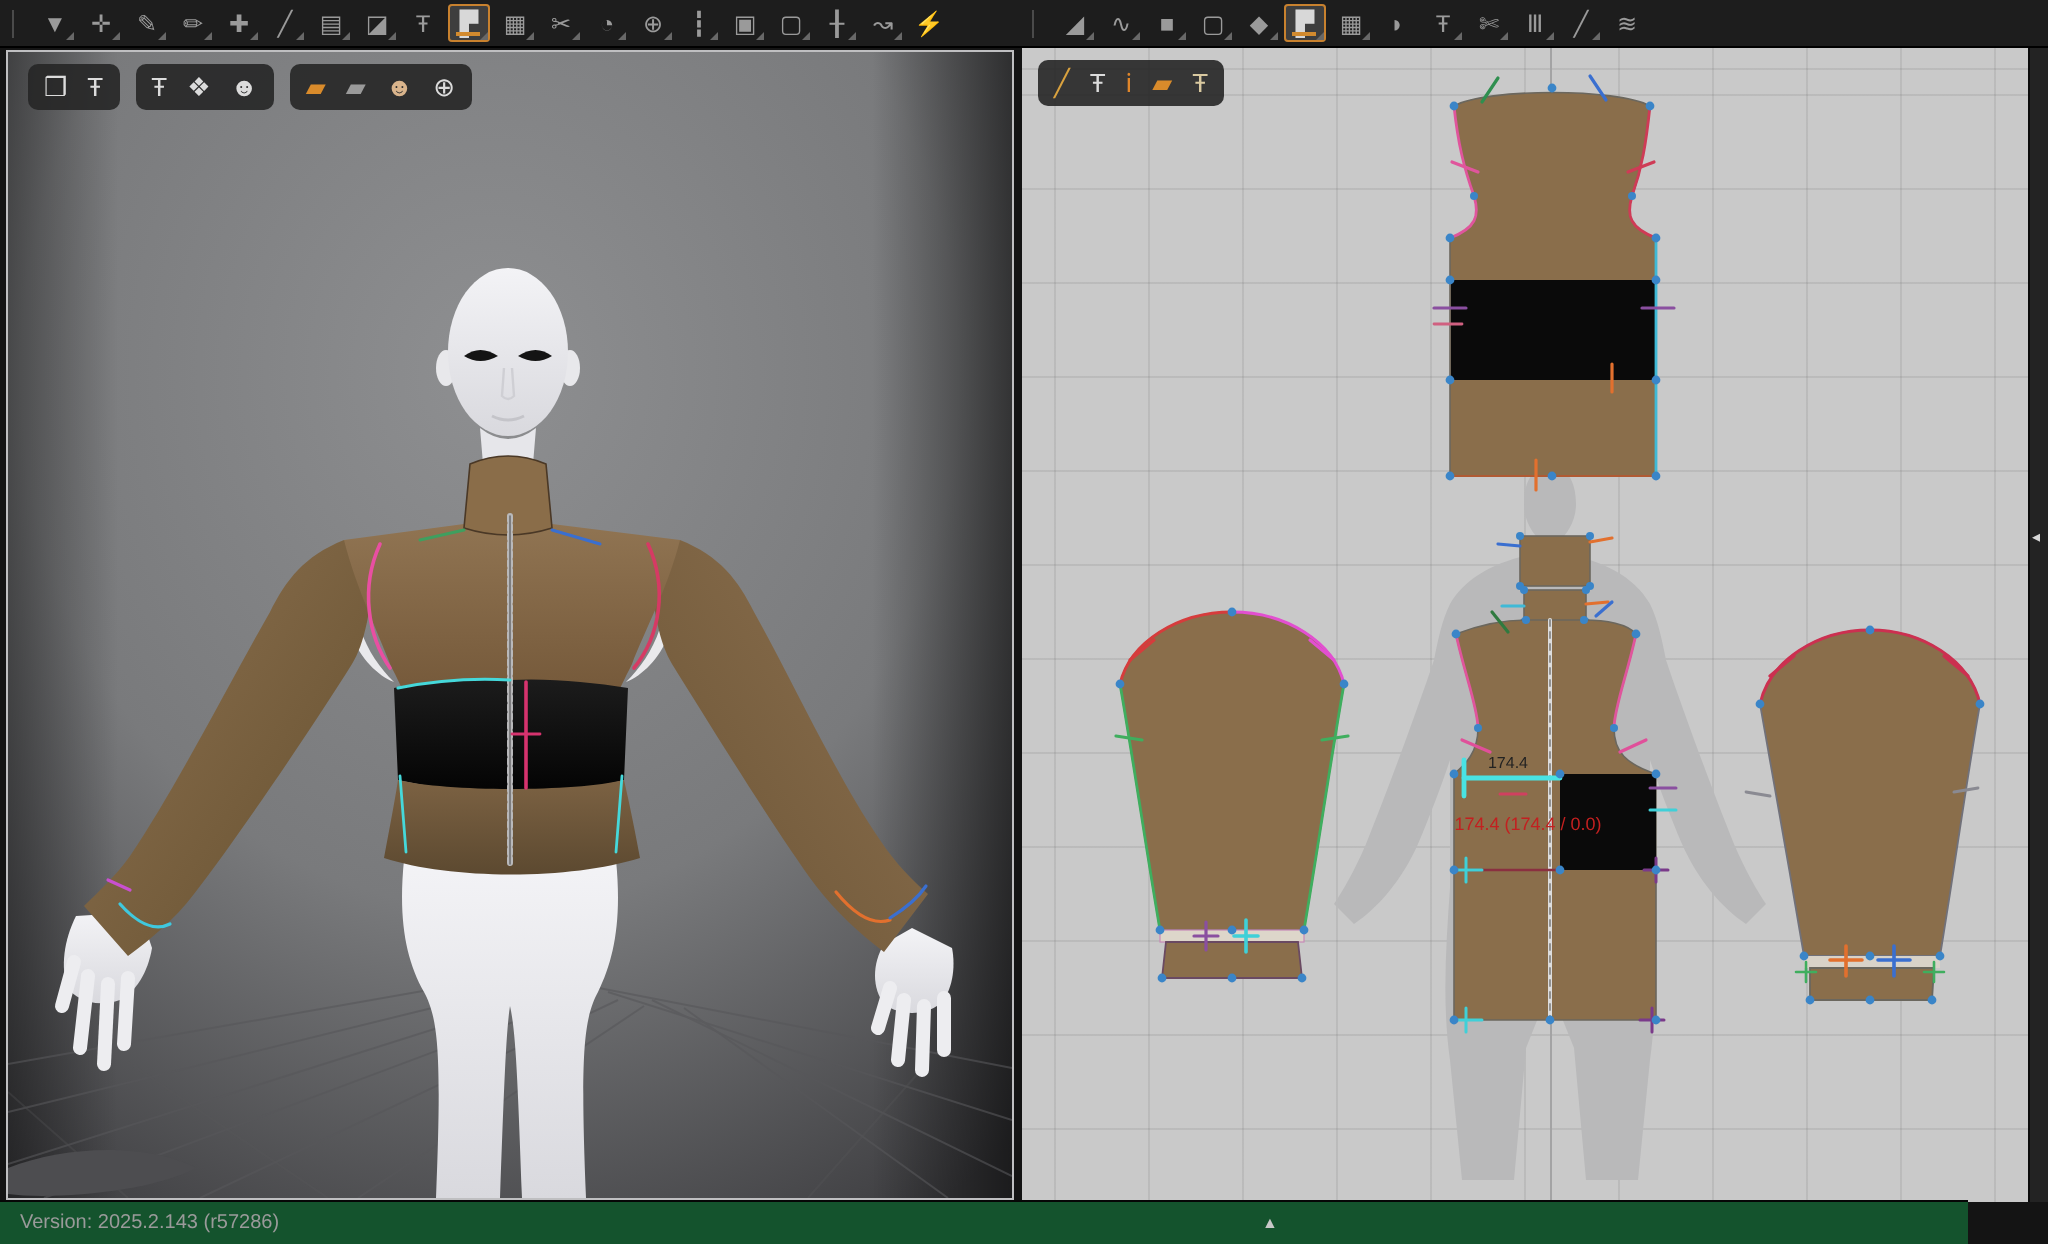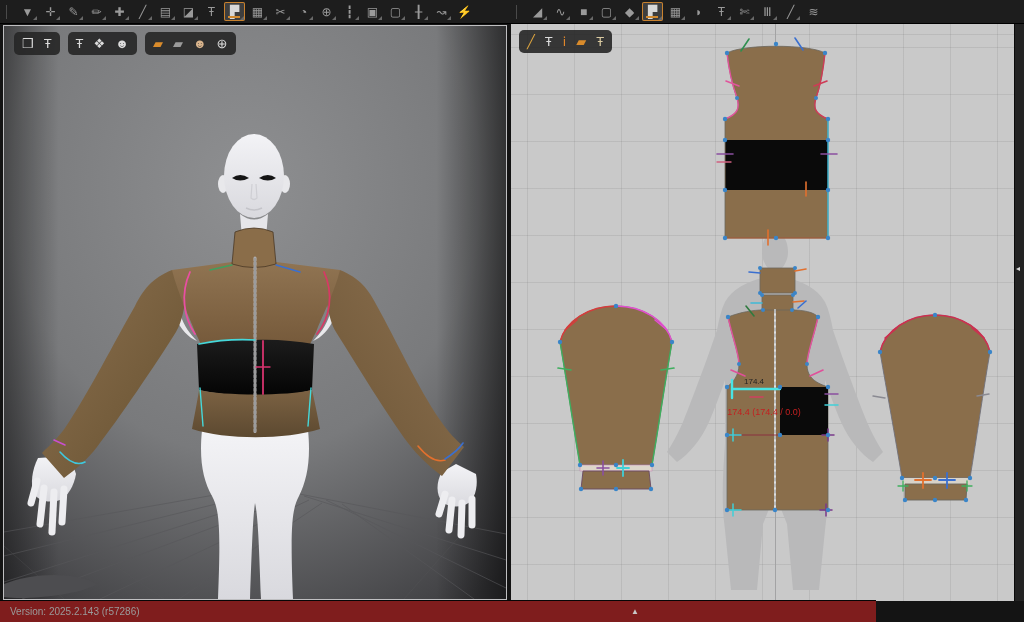--- a/index.html
+++ b/index.html
@@ -34,21 +34,21 @@
   #pills-3d{left:10px;top:6px;}
   #pill-2d{left:8px;top:6px;}
   .pill{display:flex;align-items:center;gap:10px;background:rgba(38,38,38,.9);
         border-radius:5px;padding:3px 8px;height:17px;}
   .pbtn{color:#dcdcdc;font-size:13px;line-height:1;font-style:normal;cursor:default;}
   
   #right-strip{position:absolute;left:1014px;top:24px;width:10px;height:577px;background:#232323;
                border-left:1px solid #0b0b0b;}
   #right-strip .collapse{position:absolute;left:1px;top:240px;color:#d8d8d8;font-size:8px;cursor:default;}
   
-  #bottom-bar{position:absolute;left:0;top:600px;width:876px;height:22px;background:#7f1d1d;
+  #bottom-bar{position:absolute;left:0;top:600px;width:984px;height:22px;background:#14532d;
               border-top:1px solid #060606;}
   #version-text{position:absolute;left:10px;top:5px;font-size:10px;color:#9a9a9a;}
   #bottom-expand{position:absolute;left:631px;top:6px;font-size:8px;color:#c8c8c8;cursor:default;}
 </style>
 </head>
 <body>
 
 <div id="main-toolbar">
   <div class="tb-section" id="tb-3d">
     <div class="tb-handle"></div>

